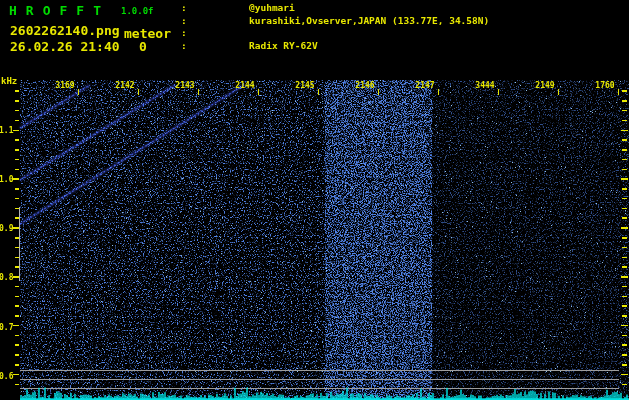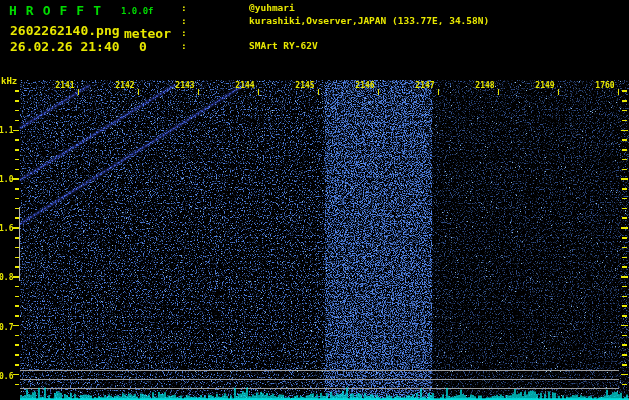--- a/index.html
+++ b/index.html
@@ -91,40 +91,40 @@
     <div class="inforow">
       <span class="ic">:</span><span class="iv">@yuhmari</span>
     </div>
     <div class="inforow" style="margin-top:1.5px">
       <span class="ic">:</span><span class="iv">kurashiki,Ovserver,JAPAN (133.77E, 34.58N)</span>
     </div>
     <div class="inforow" style="margin-top:1.5px">
       <span class="ic">:</span>
     </div>
     <div class="inforow" style="margin-top:1.5px">
-      <span class="ic">:</span><span class="iv">SMArt RY-62V</span>
+      <span class="ic">:</span><span class="iv">Radix RY-62V</span>
     </div>
   </div>
 
   <div class="abs yl khz" style="left:1px;top:76px;z-index:2">kHz</div>
   <div class="ylab" style="top:125.5px;z-index:2">1.1</div>
   <div class="ylab" style="top:174.8px;z-index:2">1.0</div>
-  <div class="ylab" style="top:224.1px;z-index:2">1.6</div>
+  <div class="ylab" style="top:224.1px;z-index:2">0.9</div>
   <div class="ylab" style="top:273.4px;z-index:2">0.8</div>
   <div class="ylab" style="top:322.7px;z-index:2">0.7</div>
   <div class="ylab" style="top:372px;z-index:2">0.6</div>
 
-  <div class="xlab" style="left:54px;z-index:2">2141</div>
+  <div class="xlab" style="left:54px;z-index:2">3169</div>
   <div class="xlab" style="left:114px;z-index:2">2142</div>
   <div class="xlab" style="left:174px;z-index:2">2143</div>
   <div class="xlab" style="left:234px;z-index:2">2144</div>
   <div class="xlab" style="left:294px;z-index:2">2145</div>
   <div class="xlab" style="left:354px;z-index:2">2146</div>
   <div class="xlab" style="left:414px;z-index:2">2147</div>
-  <div class="xlab" style="left:474px;z-index:2">2148</div>
+  <div class="xlab" style="left:474px;z-index:2">3444</div>
   <div class="xlab" style="left:534px;z-index:2">2149</div>
   <div class="xlab" style="left:594px;z-index:2">1760</div>
 
 <div class="tick" style="left: 14.5px; top: 90.45px; width: 4px; z-index: 2;"></div>
     <div class="tick" style="left: 622px; top: 90.45px; width: 4.5px; z-index: 2;"></div>
     <div class="tick" style="left: 14.5px; top: 100.22px; width: 4px; z-index: 2;"></div>
     <div class="tick" style="left: 622px; top: 100.22px; width: 4.5px; z-index: 2;"></div>
     <div class="tick" style="left: 14.5px; top: 109.99px; width: 4px; z-index: 2;"></div>
     <div class="tick" style="left: 622px; top: 109.99px; width: 4.5px; z-index: 2;"></div>
     <div class="tick" style="left: 14.5px; top: 119.76px; width: 4px; z-index: 2;"></div>

